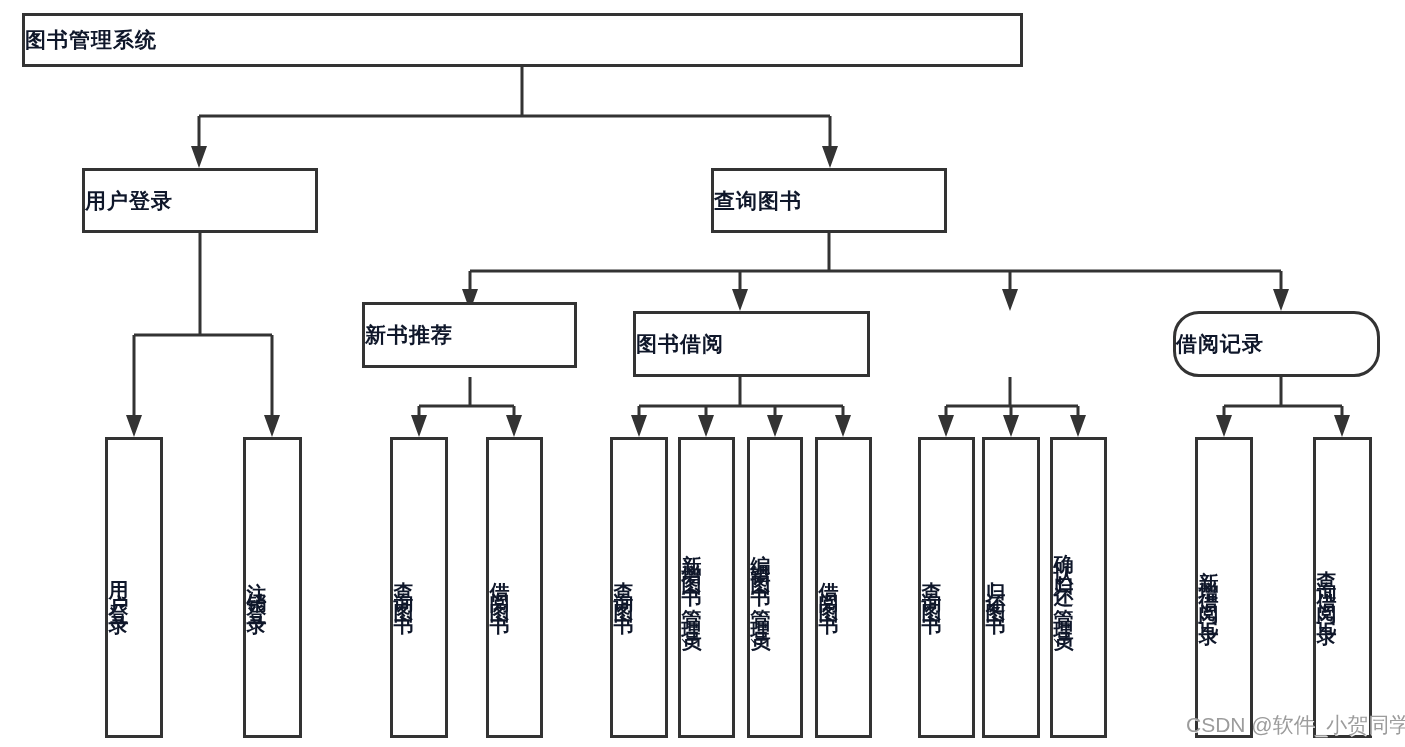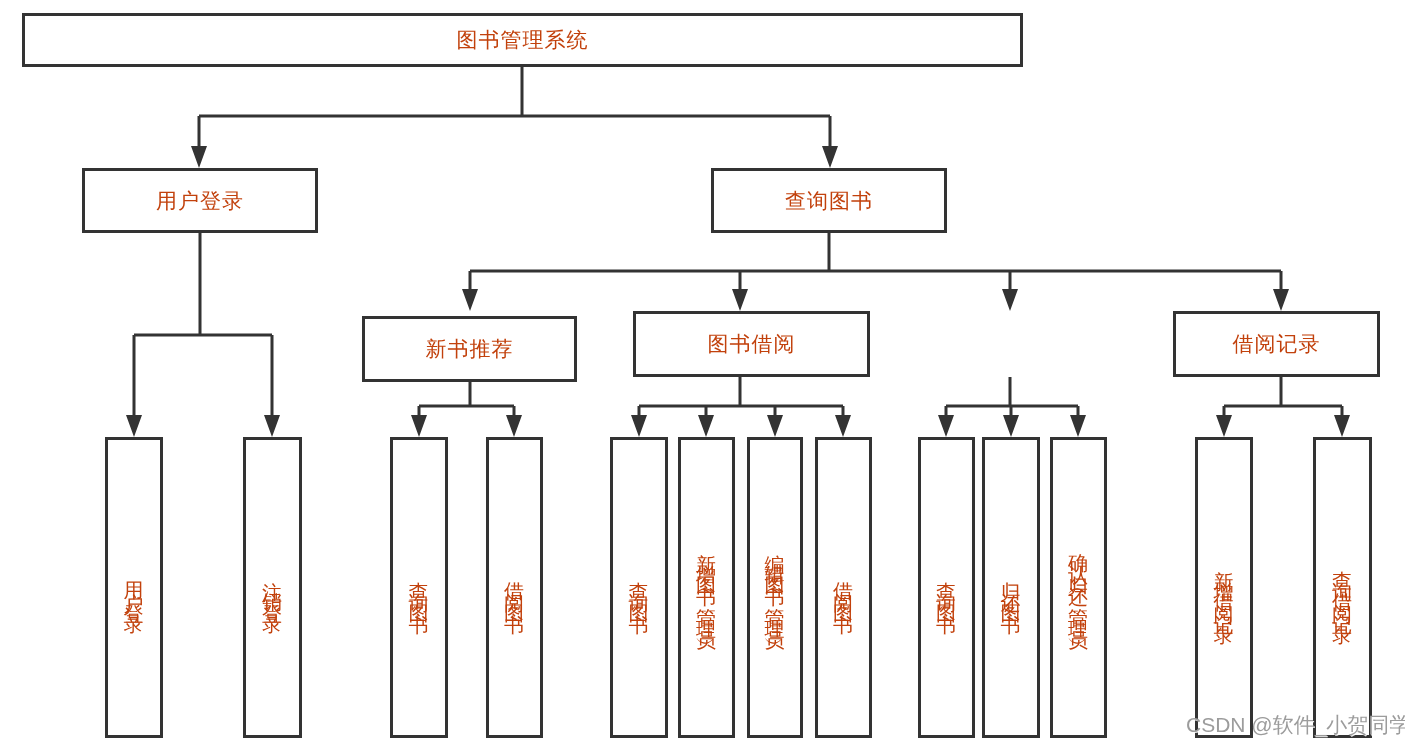--- a/index.html
+++ b/index.html
@@ -16,23 +16,24 @@
     left: 0; top: 0;
     z-index: 0;
   }
   .box {
     position: absolute;
     box-sizing: border-box;
     border: 3px solid #333333;
     background: #ffffff;
     display: flex;
     align-items: center;
-    justify-content: center;
-    color: #c2410c;
+    justify-content: flex-start;
+    color: #0f172a;
     z-index: 1;
+    font-weight: bold;
   }
   .hnode .label {
     font-size: 21px;
     letter-spacing: 1px;
     white-space: nowrap;
   }
   .vnode .vtext {
     writing-mode: vertical-rl;
     text-orientation: mixed;
     font-size: 20px;
@@ -89,27 +90,27 @@
     <span class="label">图书管理系统</span>
   </div>
 
   <div class="box hnode" style="left:82px; top:168px; width:236px; height:65px;">
     <span class="label">用户登录</span>
   </div>
   <div class="box hnode" style="left:711px; top:168px; width:236px; height:65px;">
     <span class="label">查询图书</span>
   </div>
 
-  <div class="box hnode" style="left:362px; top:316px; width:215px; height:66px;">
+  <div class="box hnode" style="left:362px; top:302px; width:215px; height:66px;">
     <span class="label">新书推荐</span>
   </div>
   <div class="box hnode" style="left:633px; top:311px; width:237px; height:66px;">
     <span class="label">图书借阅</span>
   </div>
-  <div class="box hnode" style="left:1173px; top:311px; width:207px; height:66px;">
+  <div class="box hnode" style="left:1173px; top:311px; width:207px; height:66px;border-radius:26px;">
     <span class="label">借阅记录</span>
   </div>
 
   <div class="box vnode" style="left:105px; top:437px; width:58px; height:301px;">
     <span class="vtext">用户登录</span>
   </div>
   <div class="box vnode" style="left:243px; top:437px; width:59px; height:301px;">
     <span class="vtext">注销登录</span>
   </div>
 

